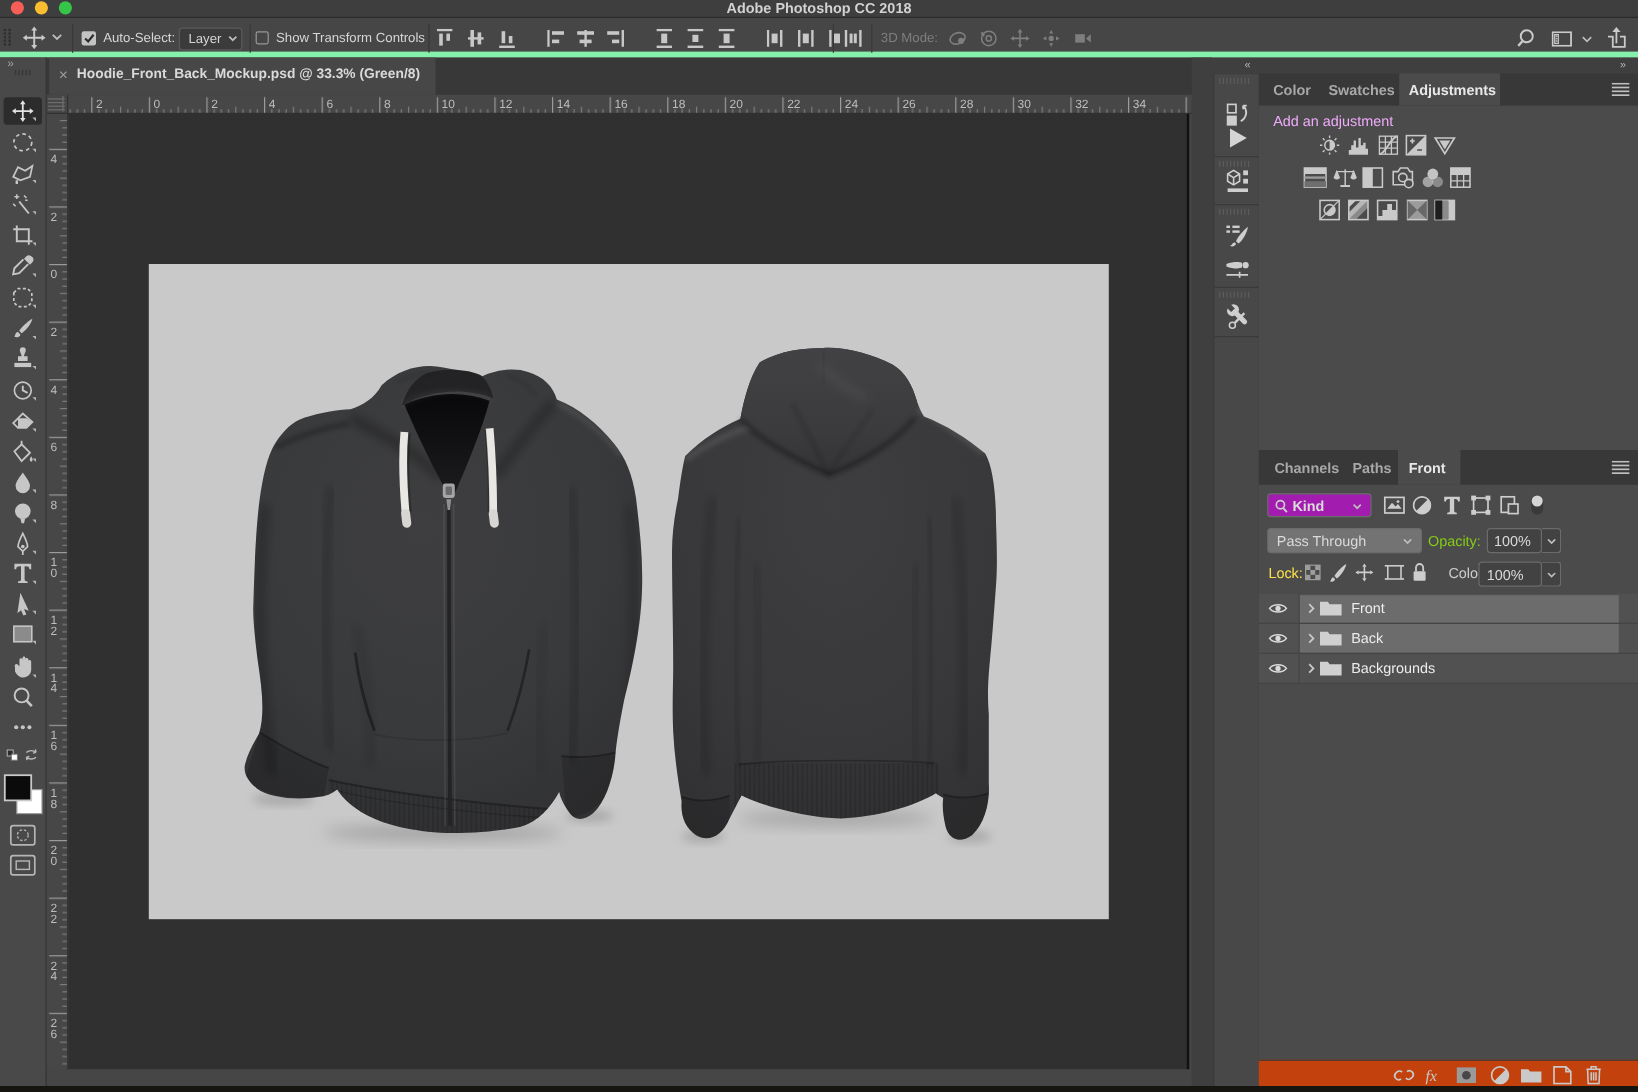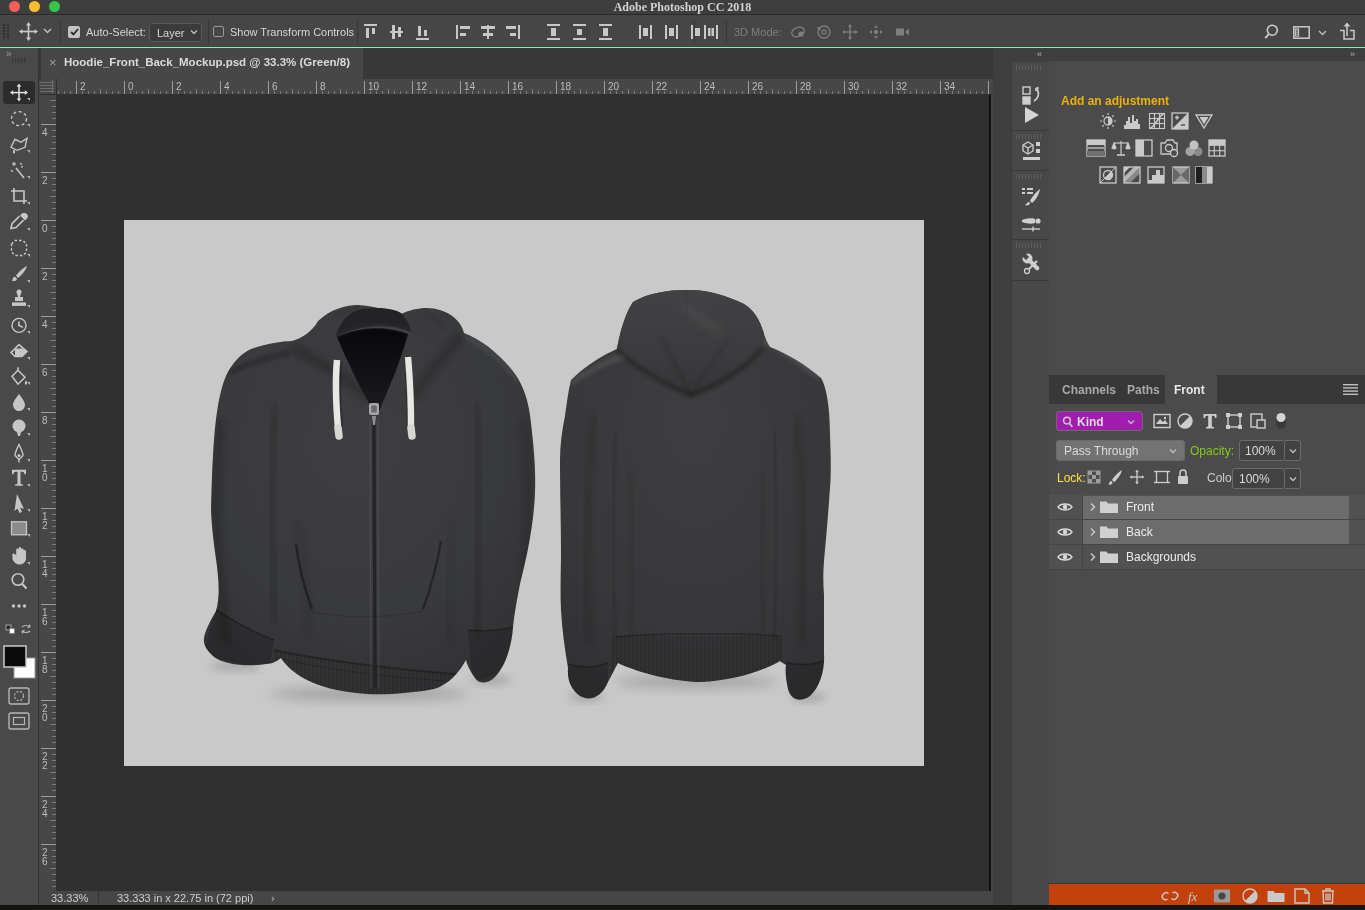--- a/index.html
+++ b/index.html
@@ -9,24 +9,24 @@
 .txt{color:#d6d6d6;font-size:12px;}
 svg{display:block}
 </style></head>
 <body>
 <div id="app">
 
 <div class="abs" style="left:0;top:0;width:1365px;height:15px;background:#3e3e3e;border-bottom:1px solid #2a2a2a;">
   <div class="abs" style="left:9px;top:1px;width:11px;height:11px;border-radius:50%;background:#f65f57;"></div>
   <div class="abs" style="left:29px;top:1px;width:11px;height:11px;border-radius:50%;background:#fbbe30;"></div>
   <div class="abs" style="left:49px;top:1px;width:11px;height:11px;border-radius:50%;background:#35c649;"></div>
-  <div class="abs" style="left:0;top:0px;width:1365px;height:15px;text-align:center;font-size:12px;line-height:15px;font-weight:700;color:#d2d2d2;font-family:Liberation Serif, serif;">Adobe Photoshop CC 2018</div>
-</div>
-
-<div id="opts" class="abs" style="left:0;top:15px;width:1365px;height:33px;background:#464646;border-bottom:1px solid #86efac;">
+  <div class="abs" style="left:0;top:0px;width:1365px;height:15px;text-align:center;font-size:12px;line-height:15px;font-weight:700;color:#d2d2d2;">Adobe Photoshop CC 2018</div>
+</div>
+
+<div id="opts" class="abs" style="left:0;top:15px;width:1365px;height:33px;background:#464646;border-bottom:5px solid #86efac;">
 
   <svg class="abs" style="left:3px;top:9px" width="7" height="16">
         <g fill="#2f2f2f">
   <rect x="0" y="0" width="2" height="2"></rect>
           <rect x="0" y="3" width="2" height="2"></rect>
           <rect x="0" y="6" width="2" height="2"></rect>
           <rect x="0" y="9" width="2" height="2"></rect>
           <rect x="0" y="12" width="2" height="2"></rect>
   <rect x="4" y="0" width="2" height="2"></rect>
           <rect x="4" y="3" width="2" height="2"></rect>
@@ -586,26 +586,20 @@
     <path d="M509,82 C524,73 544,70 562,70 C581,69 602,75 620,84 C630,90 636,100 640,114 L638,128 C625,146 595,166 567,176 C545,166 510,148 493,129 C496,112 501,94 509,82 Z" fill="url(#hooddrape)"></path>
     <path d="M493,129 C510,148 545,166 567,176 C595,166 625,146 638,128" stroke="rgba(0,0,0,0.35)" stroke-width="4" fill="none" filter="url(#b2)"></path>
     <path d="M536,116 C549,141 560,162 566,175" stroke="rgba(0,0,0,0.2)" stroke-width="2.5" fill="none" filter="url(#b2)"></path>
     <path d="M604,120 C588,145 572,164 567,175" stroke="rgba(0,0,0,0.17)" stroke-width="2.5" fill="none" filter="url(#b2)"></path>
     <path d="M562,72 L563,100" stroke="rgba(0,0,0,0.2)" stroke-width="1.5" fill="none" filter="url(#b2)"></path>
     <path d="M558,84 C572,97 588,107 598,112" stroke="rgba(255,255,255,0.06)" stroke-width="6" fill="none" filter="url(#b4)"></path>
   </svg>
   </div>
 </div>
 
-<div class="abs" style="left:39px;top:891px;width:954px;height:14px;background:#464646;color:#cdcdcd;font-size:11px;">
-  <span class="abs" style="left:12px;top:1px;">33.33%</span>
-  <div class="abs" style="left:59px;top:0;width:1px;height:14px;background:#353535;"></div>
-  <span class="abs" style="left:78px;top:1px;">33.333 in x 22.75 in (72 ppi)</span>
-  <span class="abs" style="left:232px;top:1px;color:#bdbdbd;">›</span>
-</div>
 
 <div class="abs" style="left:993px;top:48px;width:372px;height:857px;background:#3f3f3f;">
   <div class="abs" style="left:44px;top:1px;color:#b5b5b5;font-size:9px;letter-spacing:1px;">«</div>
   <div class="abs" style="left:357px;top:1px;color:#b5b5b5;font-size:9px;letter-spacing:1px;">»</div>
 </div>
 
 <div id="dockstrip" class="abs" style="left:1011px;top:62px;width:38px;height:843px;background:#484848;border-left:1px solid #3a3a3a;">
   <svg width="38" height="843" viewBox="0 0 38 843">
     <defs>
           <g id="grip">
@@ -669,21 +663,35 @@
     <g transform="translate(19,203)" stroke="#cecece" fill="none" stroke-width="1.5">
       <path d="M-8 -8 a4.5 4.5 0 0 0 6 6 L5 5 a2.2 2.2 0 0 0 3 -3 L1 -5 a4.5 4.5 0 0 0 -6 -6 L-2 -8 L-5 -5 L-8 -8 Z" fill="#cecece" stroke="none"></path>
       <circle cx="-4" cy="6" r="2.5" stroke-width="1.3"></circle>
           <line x1="-2" y1="4" x2="6" y2="-4" stroke-width="2"></line>
     </g>
     <rect x="0" y="218" width="38" height="1" fill="#3a3a3a"></rect>
   </svg>
 </div>
 
 <div id="panel1" class="abs" style="left:1049px;top:61px;width:316px;height:314px;background:#4b4b4b;">
-  <span class="abs" style="left:12px;top:33px;font-size:12px;font-weight:700;color:#eab308;">Add an adjustment</span>
+  <div class="abs" style="left:0;top:0;width:316px;height:27px;background:#383838;">
+    <div class="abs" style="left:117px;top:0;width:84px;height:27px;background:#4b4b4b;"></div>
+    <span class="abs" style="left:12px;top:7px;font-size:12px;font-weight:700;color:#a8a8a8;">Color</span>
+    <span class="abs" style="left:58px;top:7px;font-size:12px;font-weight:700;color:#a8a8a8;">Swatches</span>
+    <span class="abs" style="left:125px;top:7px;font-size:12px;font-weight:700;color:#e8e8e8;">Adjustments</span>
+    <svg class="abs" style="left:294px;top:8px" width="15" height="12">
+          <g fill="#c0c0c0">
+            <rect y="0" width="15" height="1.4"></rect>
+            <rect y="3.2" width="15" height="1.4"></rect>
+            <rect y="6.4" width="15" height="1.4"></rect>
+            <rect y="9.6" width="15" height="1.4"></rect>
+          </g>
+        </svg>
+  </div>
+  <span class="abs" style="left:12px;top:33px;font-size:12px;font-weight:400;color:#f0abfc;">Add an adjustment</span>
   <svg class="abs" style="left:0;top:50px" width="316" height="80" viewBox="0 0 316 80">
     <g>
 
       <g transform="translate(59,10)" stroke="#c9c9c9" fill="none" stroke-width="1.3">
         <circle cx="0" cy="0" r="4"></circle>
             <path d="M0 -4 A4 4 0 0 1 0 4 Z" fill="#c9c9c9" stroke="none"></path>
         <g stroke-width="1.2">
               <line x1="0" y1="-8" x2="0" y2="-6"></line>
               <line x1="0" y1="6" x2="0" y2="8"></line>
               <line x1="-8" y1="0" x2="-6" y2="0"></line>

